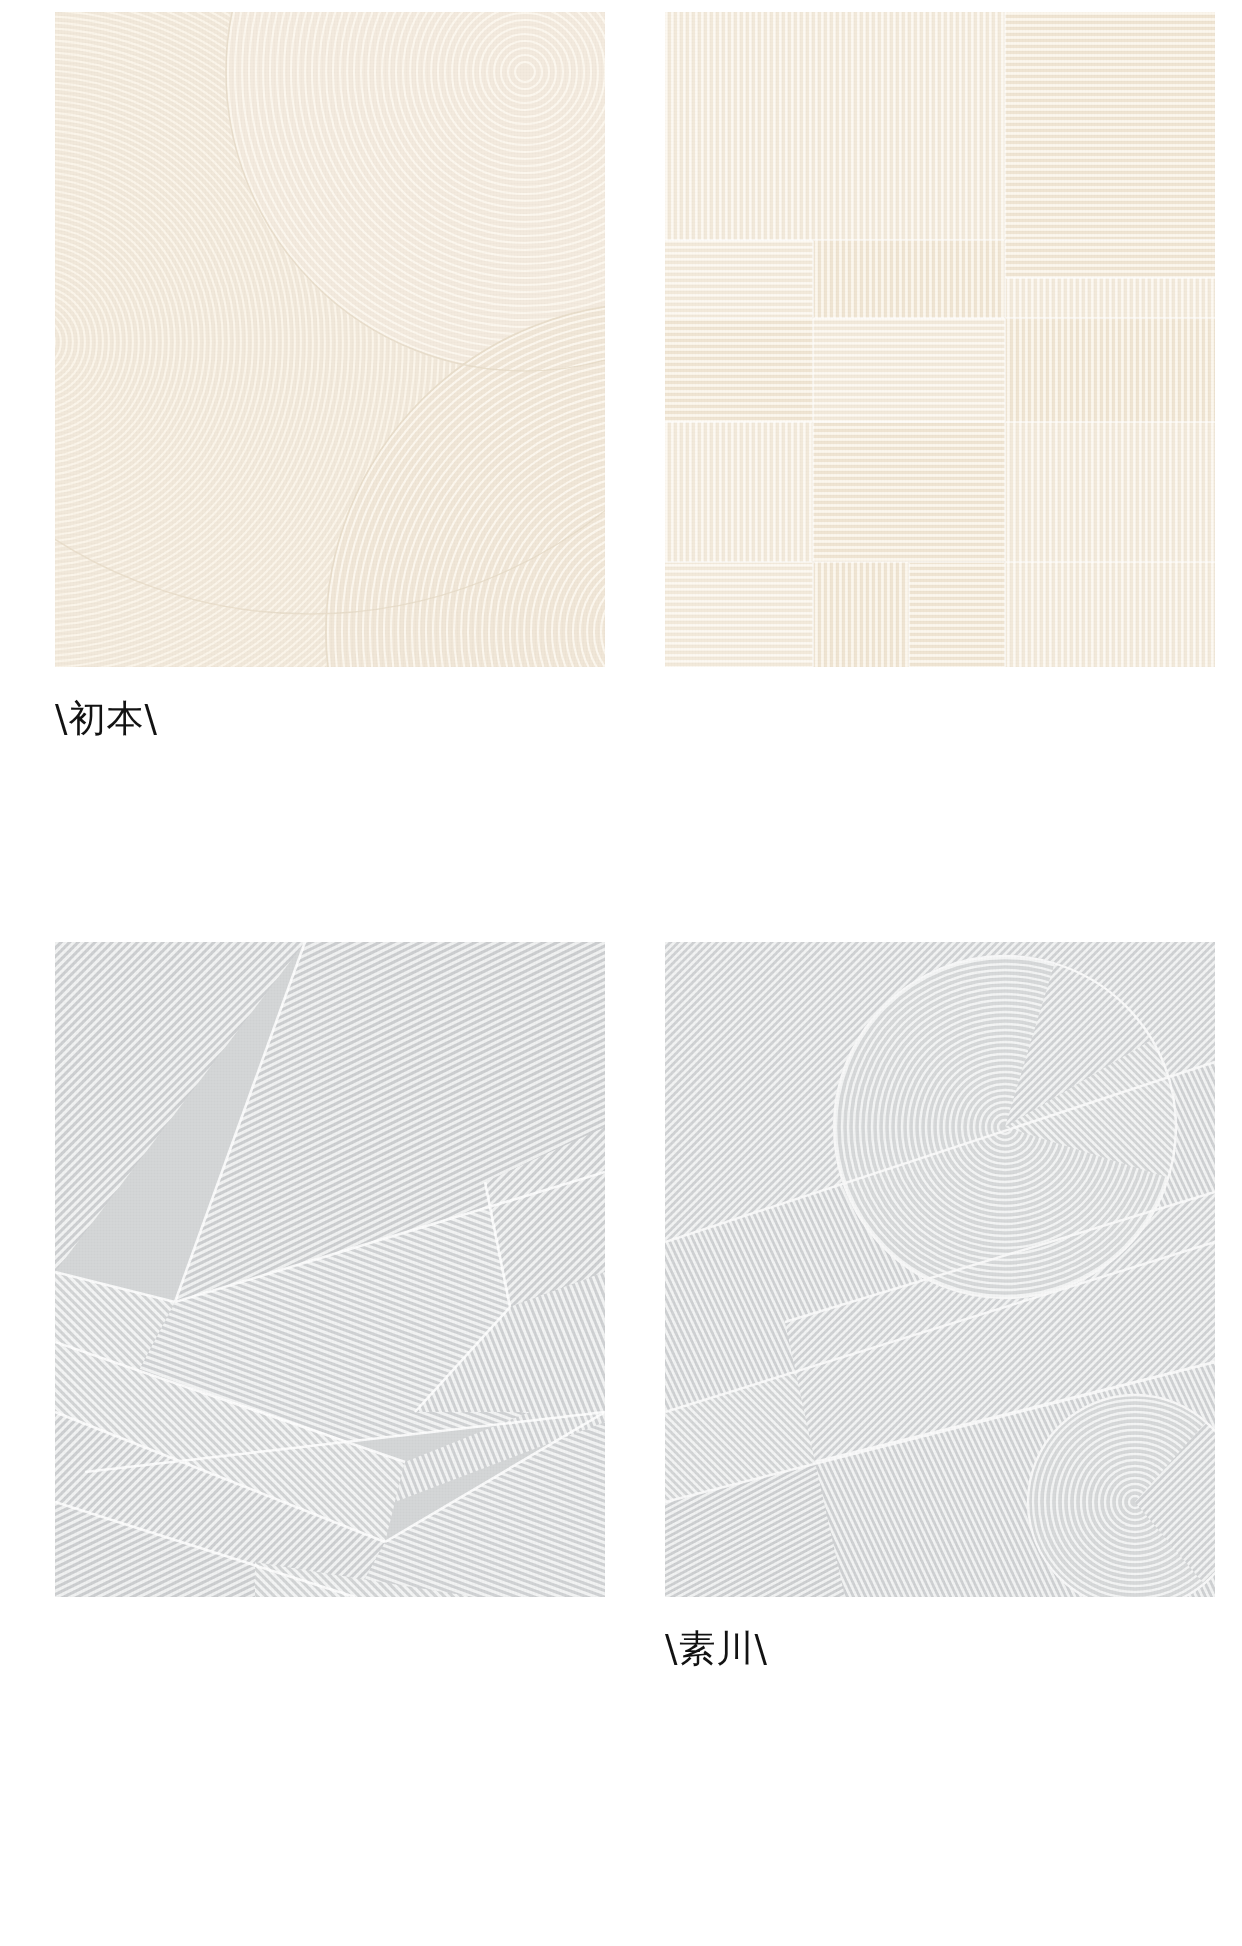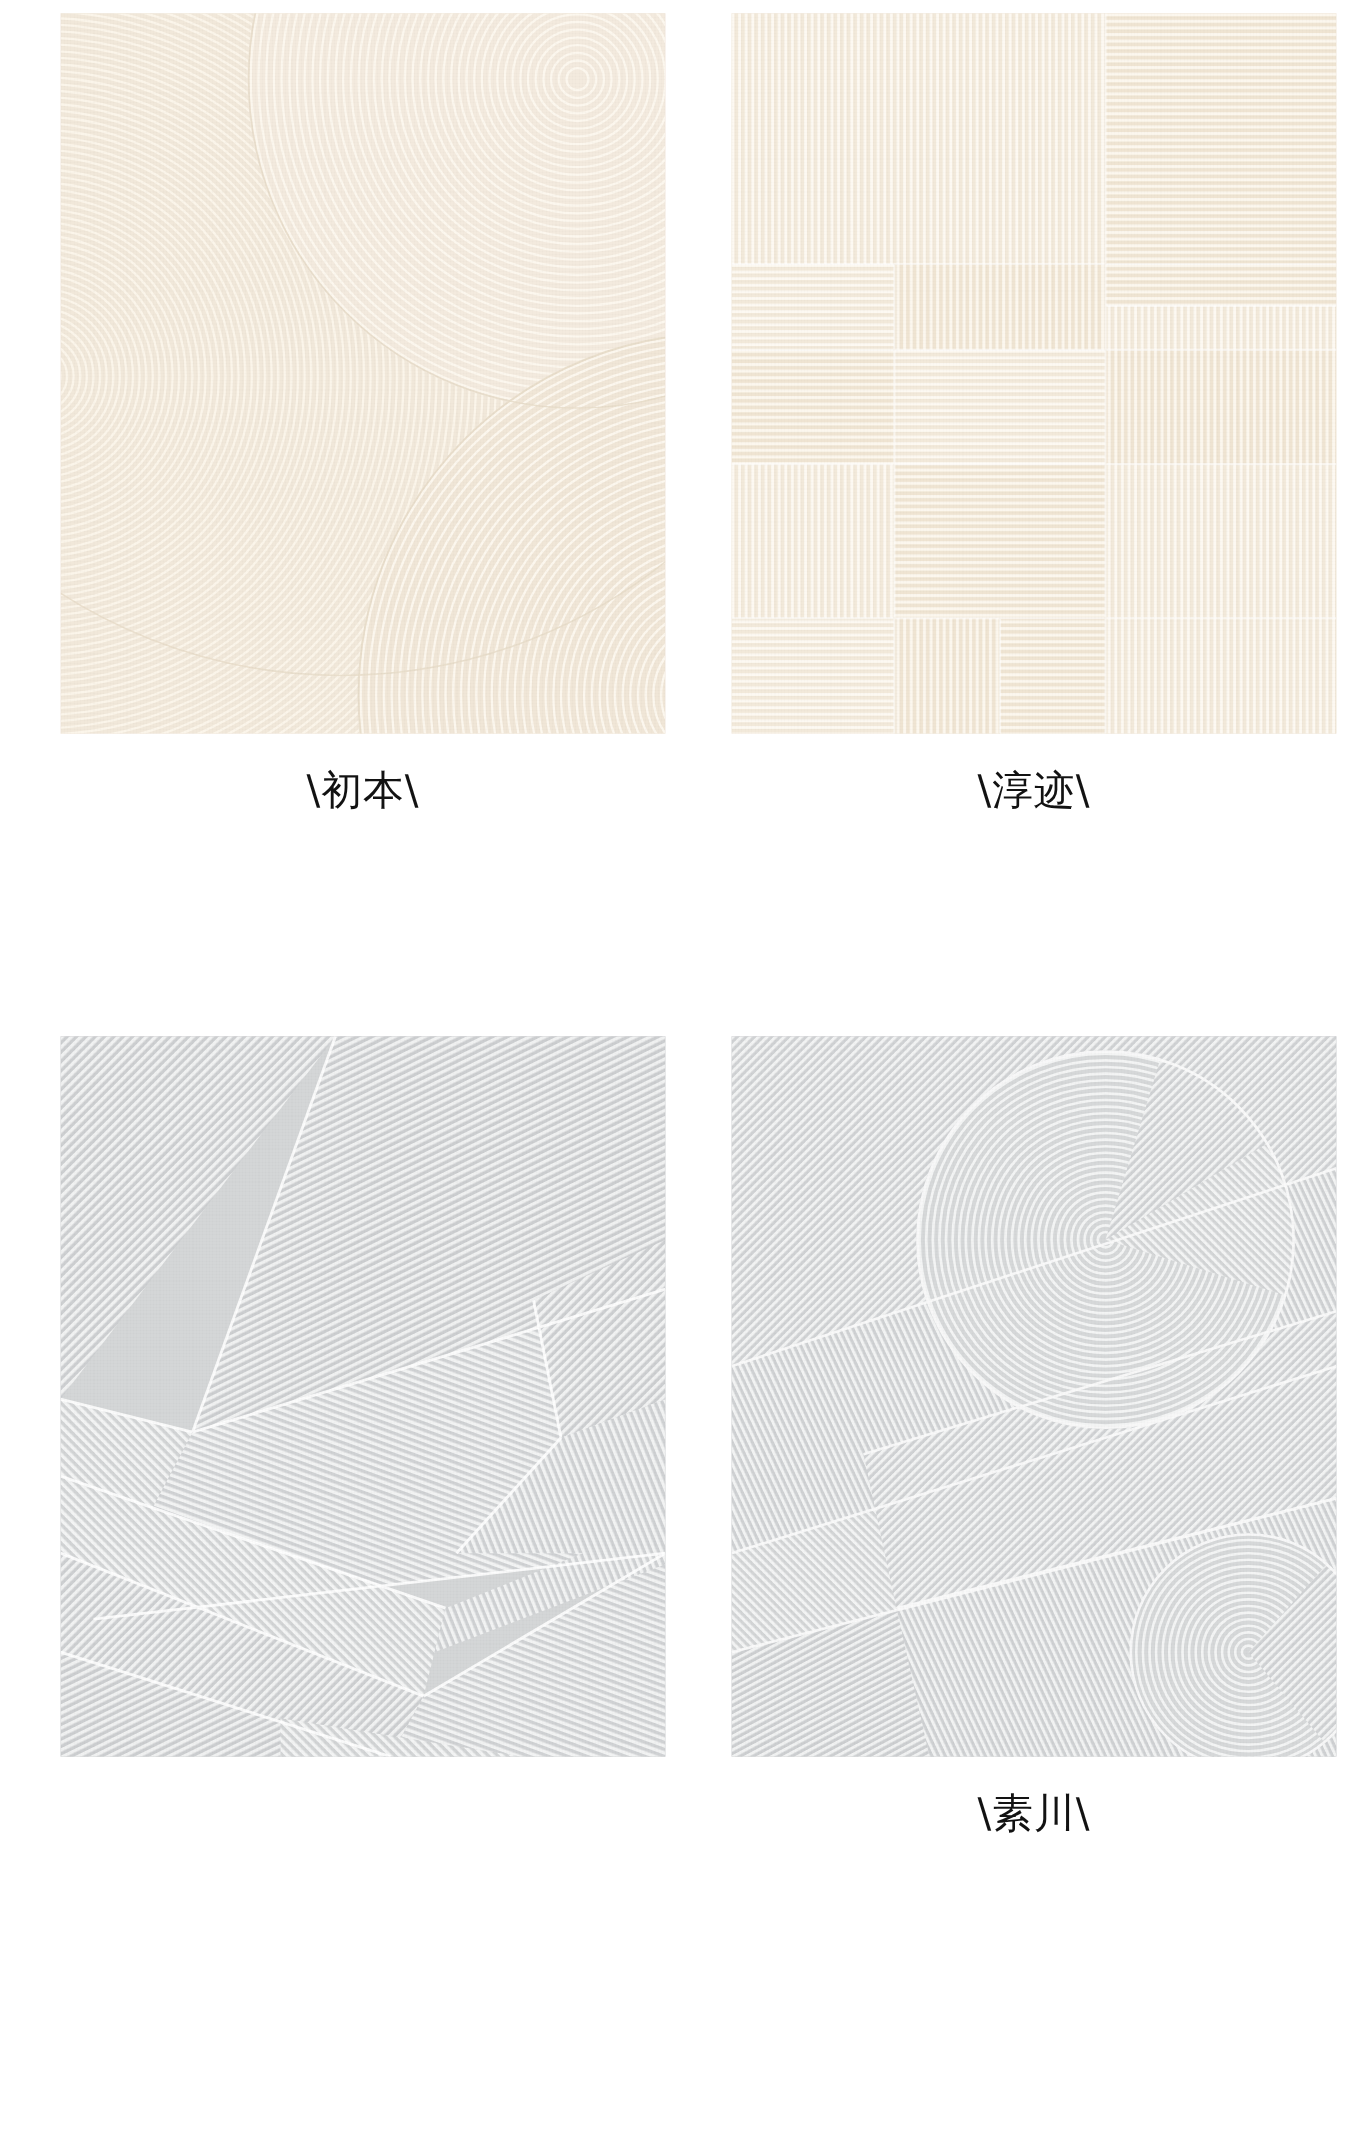--- a/index.html
+++ b/index.html
@@ -51,21 +51,21 @@
     inset: 0;
     pointer-events: none;
     opacity: .30;
     background-image:
       repeating-linear-gradient(0deg, rgba(0,0,0,.035) 0 1px, rgba(255,255,255,0) 1px 3px),
       repeating-linear-gradient(90deg, rgba(0,0,0,.03) 0 1px, rgba(255,255,255,0) 1px 3px);
   }
 
   .rug-caption {
     margin-top: 32px;
-    text-align: center;
+    text-align: left;
     font-size: 37px;
     line-height: 1.1;
     letter-spacing: 1px;
     color: #121212;
     font-weight: 400;
     font-family: "DejaVu Sans", "Liberation Sans", sans-serif;
     white-space: nowrap;
   }
 </style>
 </head>
@@ -370,21 +370,20 @@
           <line x1="0" y1="410" x2="550" y2="410"></line>
           <line x1="0" y1="550" x2="550" y2="550"></line>
           <line x1="340" y1="0" x2="340" y2="655"></line>
           <line x1="148" y1="228" x2="148" y2="655"></line>
           <line x1="244" y1="550" x2="244" y2="655"></line>
           <line x1="340" y1="266" x2="550" y2="266"></line>
         </g>
       </svg>
       <div class="noise-overlay"></div>
     </div>
-    <div class="rug-caption">\淳迹\</div>
   </div>
 
   <div class="product-cell cell-r2c1">
     <div class="rug-frame gray">
       <svg viewBox="0 0 550 655" preserveAspectRatio="none">
         <defs>
           <pattern id="d45a" width="6" height="6" patternUnits="userSpaceOnUse" patternTransform="rotate(45)">
             <rect width="6" height="6" fill="#cdcfd1"></rect>
             <rect x="0" y="0" width="3" height="6" fill="#f1f2f2"></rect>
           </pattern>

